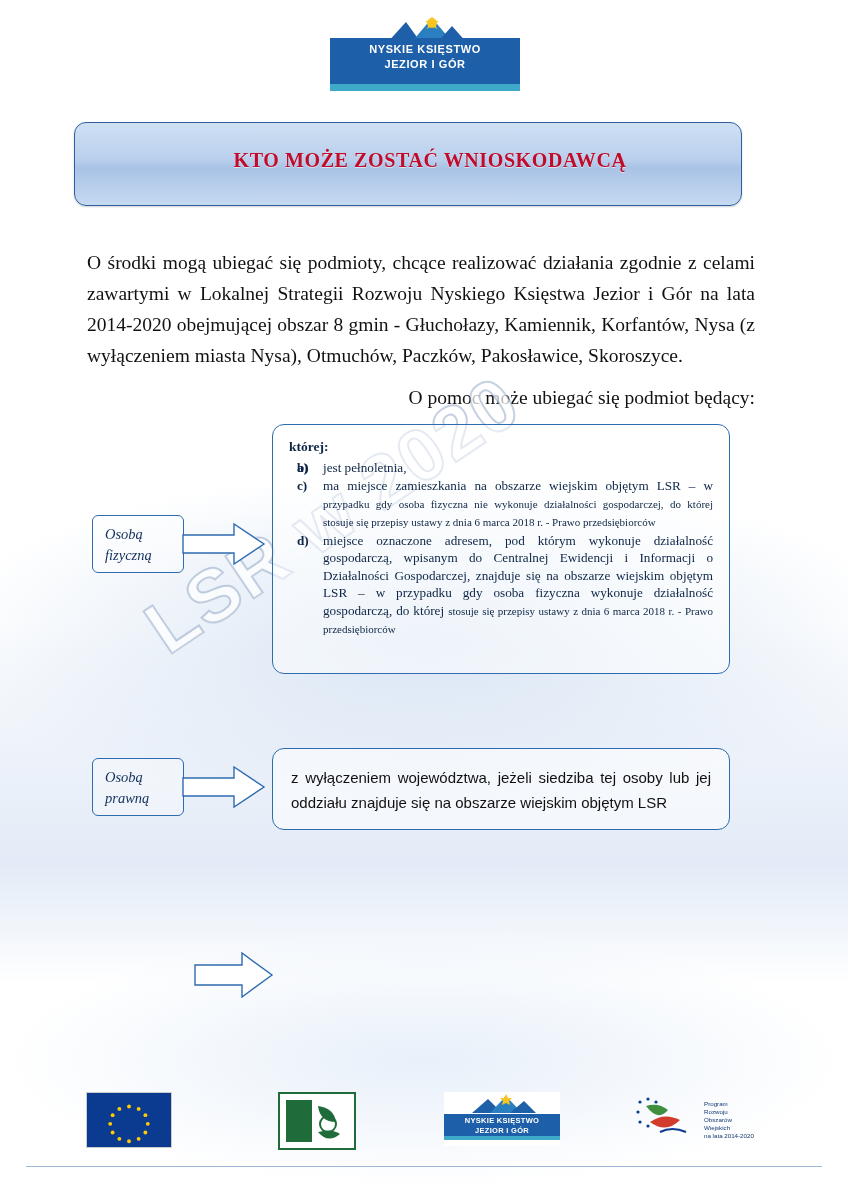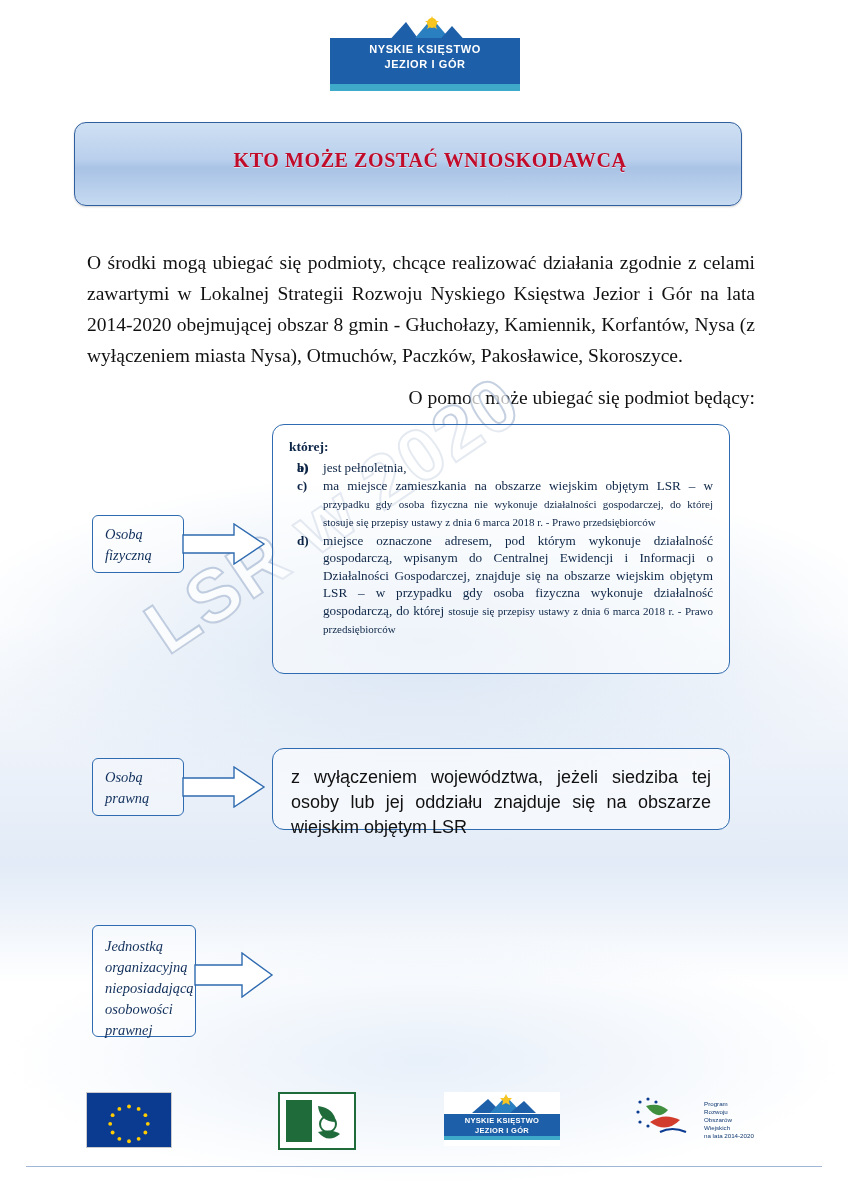--- a/index.html
+++ b/index.html
@@ -190,21 +190,21 @@
   .b-item .sm {
     font-size: 11px;
     line-height: 18px;
   }
   .b-item .big {
     font-size: 13.2px;
     line-height: 17.5px;
   }
   .box-para {
     font-family: "Liberation Sans", sans-serif;
-    font-size: 18px;
+    font-size: 15px;
     line-height: 25px;
     color: #111111;
     text-align: justify;
   }
 
   
   .watermark {
     position: absolute;
     left: 130px;
     top: 600px;
@@ -346,27 +346,20 @@
     <div>Osobą</div>
     <div>prawną</div>
   </div>
   <svg class="arrow" id="arrow2" width="84" height="42" viewBox="0 0 84 42">
     <polygon points="1,12 52,12 52,1 82,21 52,41 52,30 1,30" fill="#ffffff" stroke="#2f6bb0" stroke-width="1.4"></polygon>
   </svg>
   <div class="content-box" id="box-prawna">
     <div class="box-para">z wyłączeniem województwa, jeżeli siedziba tej osoby lub jej oddziału znajduje się na obszarze wiejskim objętym LSR</div>
   </div>
 
-  <div class="label-box" id="label-jednostka">
-    <div>Jednostką</div>
-    <div>organizacyjną</div>
-    <div>nieposiadającą</div>
-    <div>osobowości</div>
-    <div>prawnej</div>
-  </div>
   <svg class="arrow" id="arrow3" width="80" height="46" viewBox="0 0 80 46">
     <polygon points="1,13 48,13 48,1 78,23 48,45 48,33 1,33" fill="#ffffff" stroke="#2f6bb0" stroke-width="1.4"></polygon>
   </svg>
 
   <div class="footer-logos">
 
     <div class="flogo" id="flogo-eu">
       <svg class="eu-flag" viewBox="0 0 86 56">
         <rect x="0" y="0" width="86" height="56" fill="#0b3a91"></rect>
         <g fill="#ffcc00">

